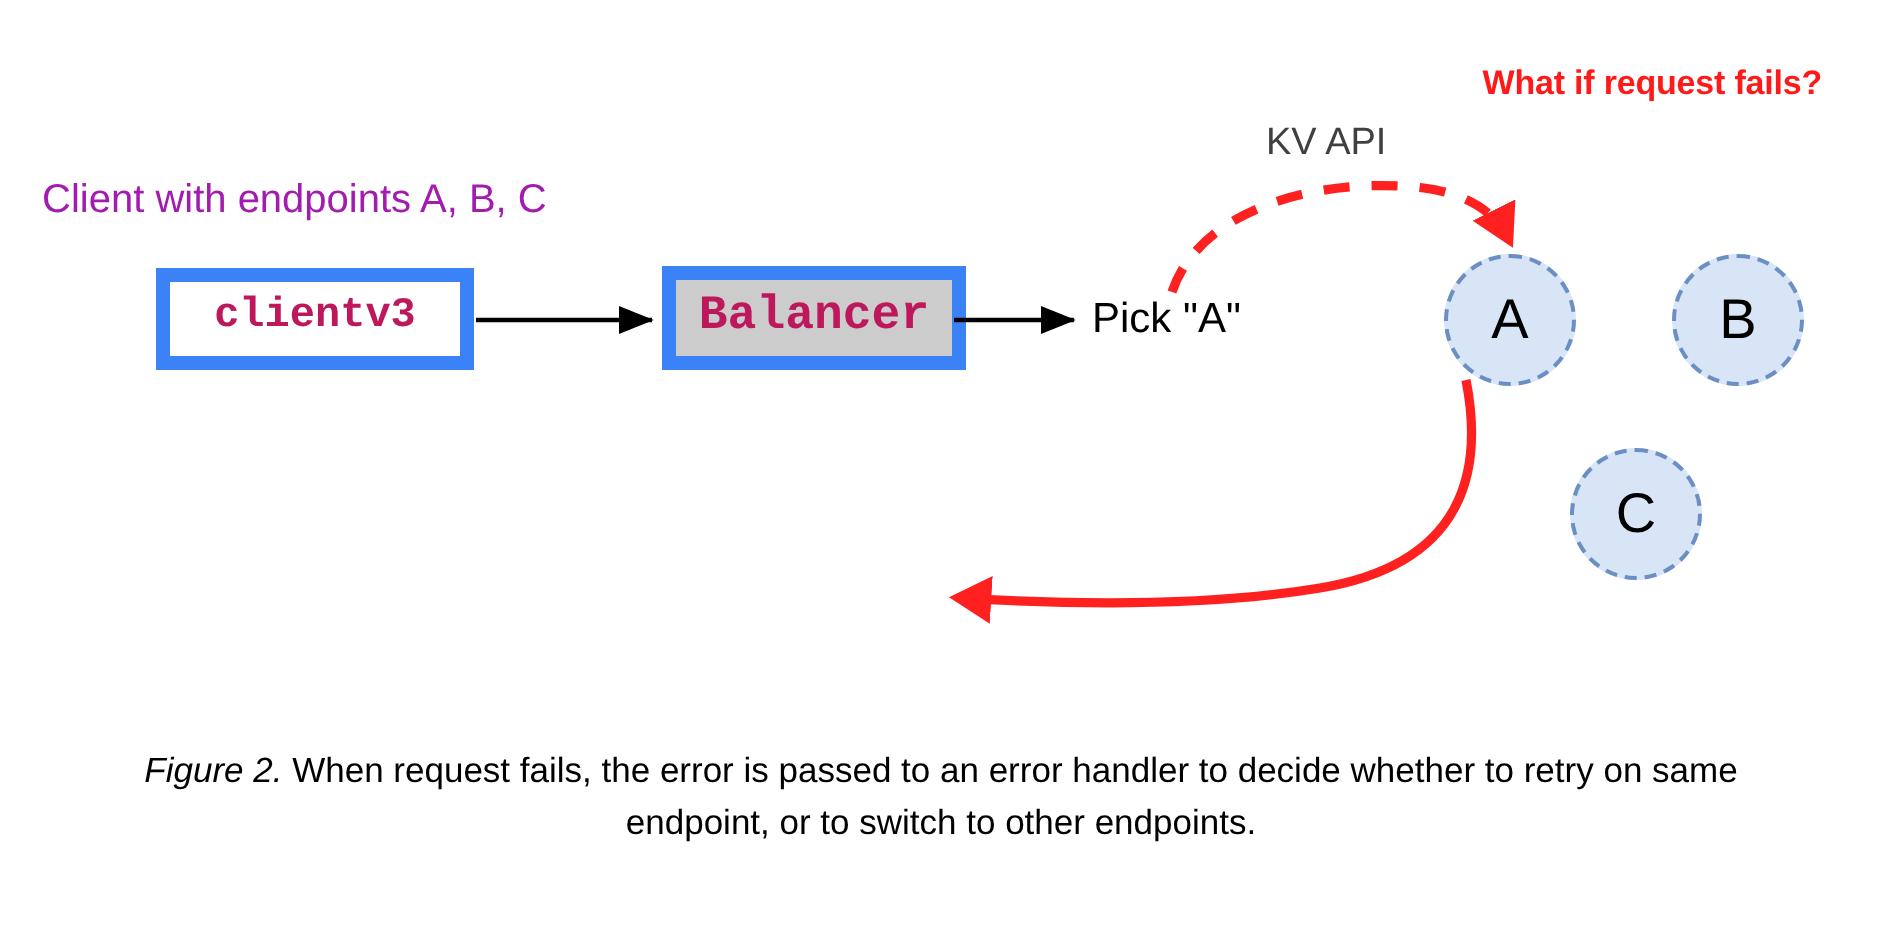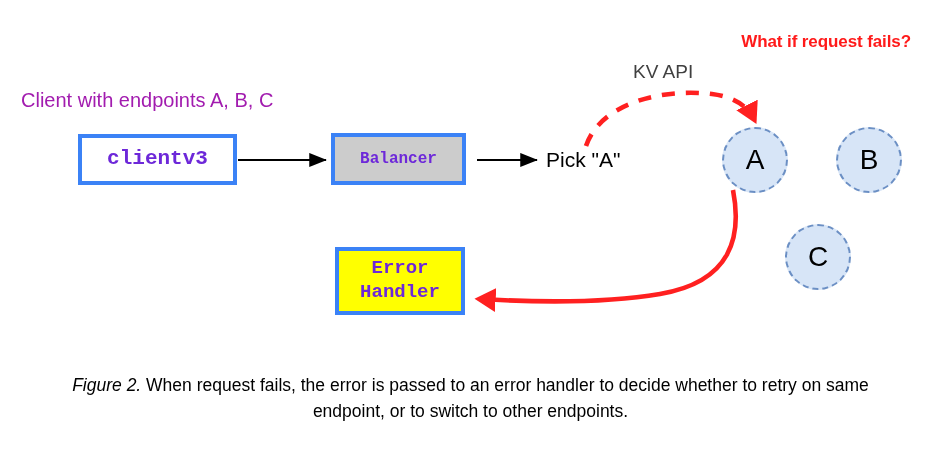--- a/index.html
+++ b/index.html
@@ -42,41 +42,41 @@
     left: 21px;
     top: 89px;
     font-size: 20px;
     color: #a21caf;
     white-space: nowrap;
   }
 
   
   .boxnode {
     box-sizing: border-box;
-    border: 4px solid #3b82f6;
+    border: 7px solid #3b82f6;
     display: flex;
     align-items: center;
     justify-content: center;
     text-align: center;
     font-family: "Liberation Mono", monospace;
     font-weight: bold;
-    color: #6d28d9;
+    color: #be185d;
     line-height: 1.25;
   }
   #clientv3-box {
     left: 78px;  top: 134px;
     width: 159px; height: 51px;
     background: #ffffff;
     font-size: 21px;
   }
   #balancer-box {
     left: 331px; top: 133px;
-    width: 135px; height: 52px;
+    width: 152px; height: 52px;
     background: #cccccc;
-    font-size: 16px;
+    font-size: 24px;
     text-align: center;
   }
   #error-handler-box {
     left: 335px; top: 247px;
     width: 130px; height: 68px;
     background: #ffff00;
     font-size: 19px;
     flex-direction: column;
   }
 
@@ -140,24 +140,20 @@
   <div class="abs boxnode" id="clientv3-box">
     <span>clientv3</span>
   </div>
 
   <div class="abs boxnode" id="balancer-box">
     <span>Balancer</span>
   </div>
 
   <div class="abs" id="pick-a">Pick "A"</div>
 
-  <div class="abs boxnode" id="error-handler-box">
-    <span>Error</span>
-    <span>Handler</span>
-  </div>
 
   <div class="abs endpoint" id="endpoint-a">
     <span>A</span>
   </div>
   <div class="abs endpoint" id="endpoint-b">
     <span>B</span>
   </div>
   <div class="abs endpoint" id="endpoint-c">
     <span>C</span>
   </div>

